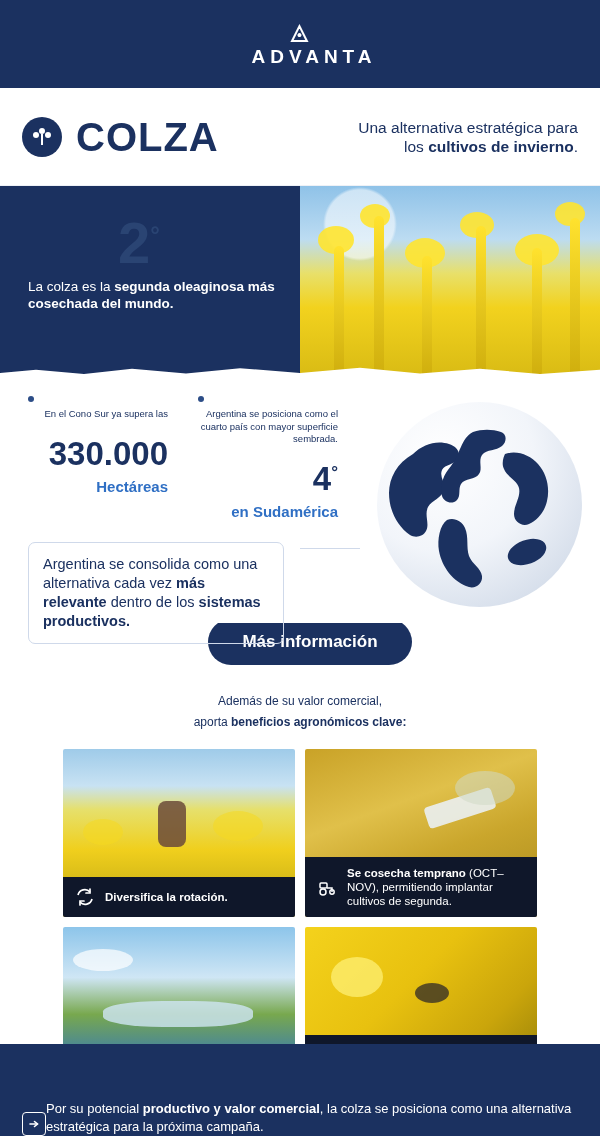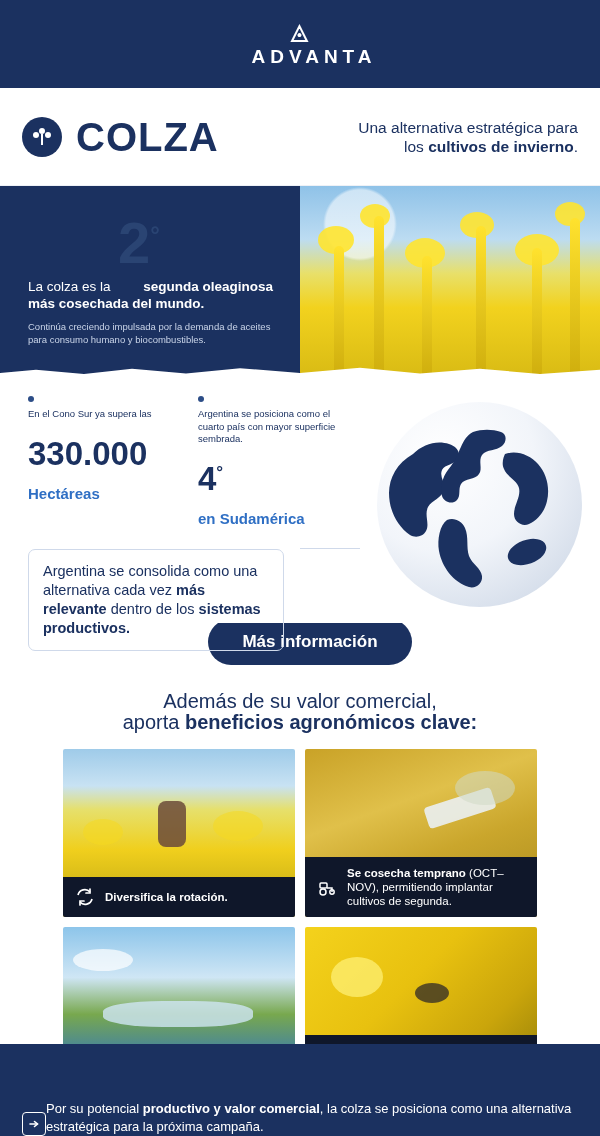--- a/index.html
+++ b/index.html
@@ -49,21 +49,21 @@
   .bluesec .leftcol {
     position:absolute; left:0; top:0; width:300px; height:190px;
     padding:22px 20px 0 28px; color:#fff;
   }
   .big2 {
     font-size:58px; line-height:54px; font-weight:bold;
     color:#2a4473; text-align:center; padding-right:30px;
   }
   .big2 sup { font-size:24px; vertical-align:super; }
   .bluesec .l1 { font-size:13.5px; line-height:17px; margin-top:8px; }
-  .bluesec .l1 b { font-weight:bold;margin-left:29px; }
+  .bluesec .l1 b { font-weight:bold; }
   .bluesec .l2 { font-size:9.5px; line-height:13px; margin-top:8px; color:#c9d4e8; }
 
   .bluesec .photo {
     position:absolute; right:0; top:0; width:300px; height:190px;
     background:
       radial-gradient(circle at 20% 20%, rgba(255,255,255,.55) 0 12%, rgba(255,255,255,0) 13%),
       linear-gradient(180deg,#8fc2e8 0%, #bcdcf2 28%, #e8e06a 46%, #f2d21e 64%, #d9bb14 100%);
     overflow:hidden;
   }
   .bluesec .photo .stalk {
@@ -77,26 +77,26 @@
 
   
   .torn {
     height:26px; background:#fff; margin-top:-14px; position:relative; z-index:3;
     clip-path: polygon(0 42%, 6% 30%, 14% 46%, 22% 26%, 31% 44%, 40% 24%, 50% 42%, 60% 22%, 70% 44%, 80% 26%, 90% 46%, 100% 30%, 100% 100%, 0 100%);
   }
 
   
   .statsec { position:relative; height:235px; background:#fff; padding: 8px 22px 0 28px; }
   .statcols { display:flex; gap:30px; }
-  .statcol { width:140px; }
+  .statcol { width:140px;text-align:right; }
   .dot { width:6px;height:6px;border-radius:50%; background:#2c4d87; margin-bottom:6px; }
   .statcap { font-size:9.5px; line-height:12.5px; color:#1b3160; }
   .statnum { font-size:33px; font-weight:bold; color:#1b3160; margin-top:10px; line-height:34px; }
   .statnum sup { font-size:17px; vertical-align:super; }
-  .statsub { font-size:15px; font-weight:bold; color:#2f6fc4; margin-top:14px; }
+  .statsub { font-size:15px; font-weight:bold; color:#2f6fc4; margin-top:7px; }
 
   .quote {
     margin-top:22px; width:256px; border:1px solid #cfd9ea; border-radius:7px;
     padding:12px 14px; font-size:14.5px; line-height:19px; color:#1b3160;
   }
   .quote b { font-weight:bold; }
 
   .globe {
     position:absolute; right:18px; top:14px; width:205px; height:205px;
     border-radius:50%;
@@ -110,21 +110,21 @@
 
   
   .cta-wrap { text-align:center; margin-top:-4px;padding-left:20px; }
   .cta {
     display:inline-block; background:#1b3160; color:#fff; border:none;
     font-size:17px; font-weight:bold; padding:13px 34px; border-radius:26px;
     cursor:pointer;
   }
 
   
-  .subhead { text-align:center; margin-top:26px; color:#1b3160; font-size:20px; line-height:21px; }
+  .subhead { text-align:center; margin-top:26px; color:#1b3160; font-size:12px; line-height:21px; }
   .subhead b { font-weight:bold; }
 
   
   .cards { display:grid; grid-template-columns:232px 232px; gap:10px; justify-content:center; margin-top:16px; }
   .card { position:relative; width:232px; height:168px; overflow:hidden; border-radius:2px; }
   .card .img { position:absolute; inset:0; }
   .card .bar {
     position:absolute; left:0; right:0; bottom:0; background:#0f172a; color:#fff;
     display:flex; align-items:center; gap:9px; padding:9px 11px;
     font-size:11.5px; line-height:14px;
@@ -201,21 +201,20 @@
       <span class="stalk" style="left:34px;height:130px;"></span>
       <span class="stalk" style="left:74px;height:160px;"></span>
       <span class="stalk" style="left:122px;height:120px;"></span>
       <span class="stalk" style="left:176px;height:150px;"></span>
       <span class="stalk" style="left:232px;height:128px;"></span>
       <span class="stalk" style="left:270px;height:158px;"></span>
     </div>
     <div class="leftcol">
       <div class="big2"><span>2</span><sup>°</sup></div>
       <div class="l1"><span>La colza es la </span><b>segunda oleaginosa más cosechada del mundo.</b></div>
-      <div class="l2">Continúa creciendo impulsada por la demanda de aceites para consumo humano y biocombustibles.</div>
     </div>
   </div>
   <div class="torn"></div>
 
   <div class="statsec">
     <div class="globe">
       <svg class="globe-svg" width="205" height="205" viewBox="0 0 205 205" aria-hidden="true">
         <path fill="#1b3160" d="M36 52c10-10 24-14 36-10 7 2 12 8 9 14-3 7-13 6-16 12-3 7 4 13 2 20-2 8-12 10-16 17-4 8 2 17-2 24-3 6-11 7-16 4-13-9-21-25-21-42 0-15 8-30 24-39z"></path>
         <path fill="#1b3160" d="M96 30c9-3 19-3 28 0 6 2 6 10 1 14-6 5-15 3-20 9-4 6 1 14-3 19-4 6-14 4-18 10-3 5 0 12-4 16-5 5-13 2-15-4-3-11 2-22 9-30 9-11 10-28 22-34z"></path>
         <path fill="#1b3160" d="M128 52c12-4 25 1 33 10 9 10 12 24 9 37-2 10-9 19-18 23-7 3-15-2-15-10 0-9 7-17 5-26-2-8-12-11-15-19-3-6 0-13 1-15z"></path>

